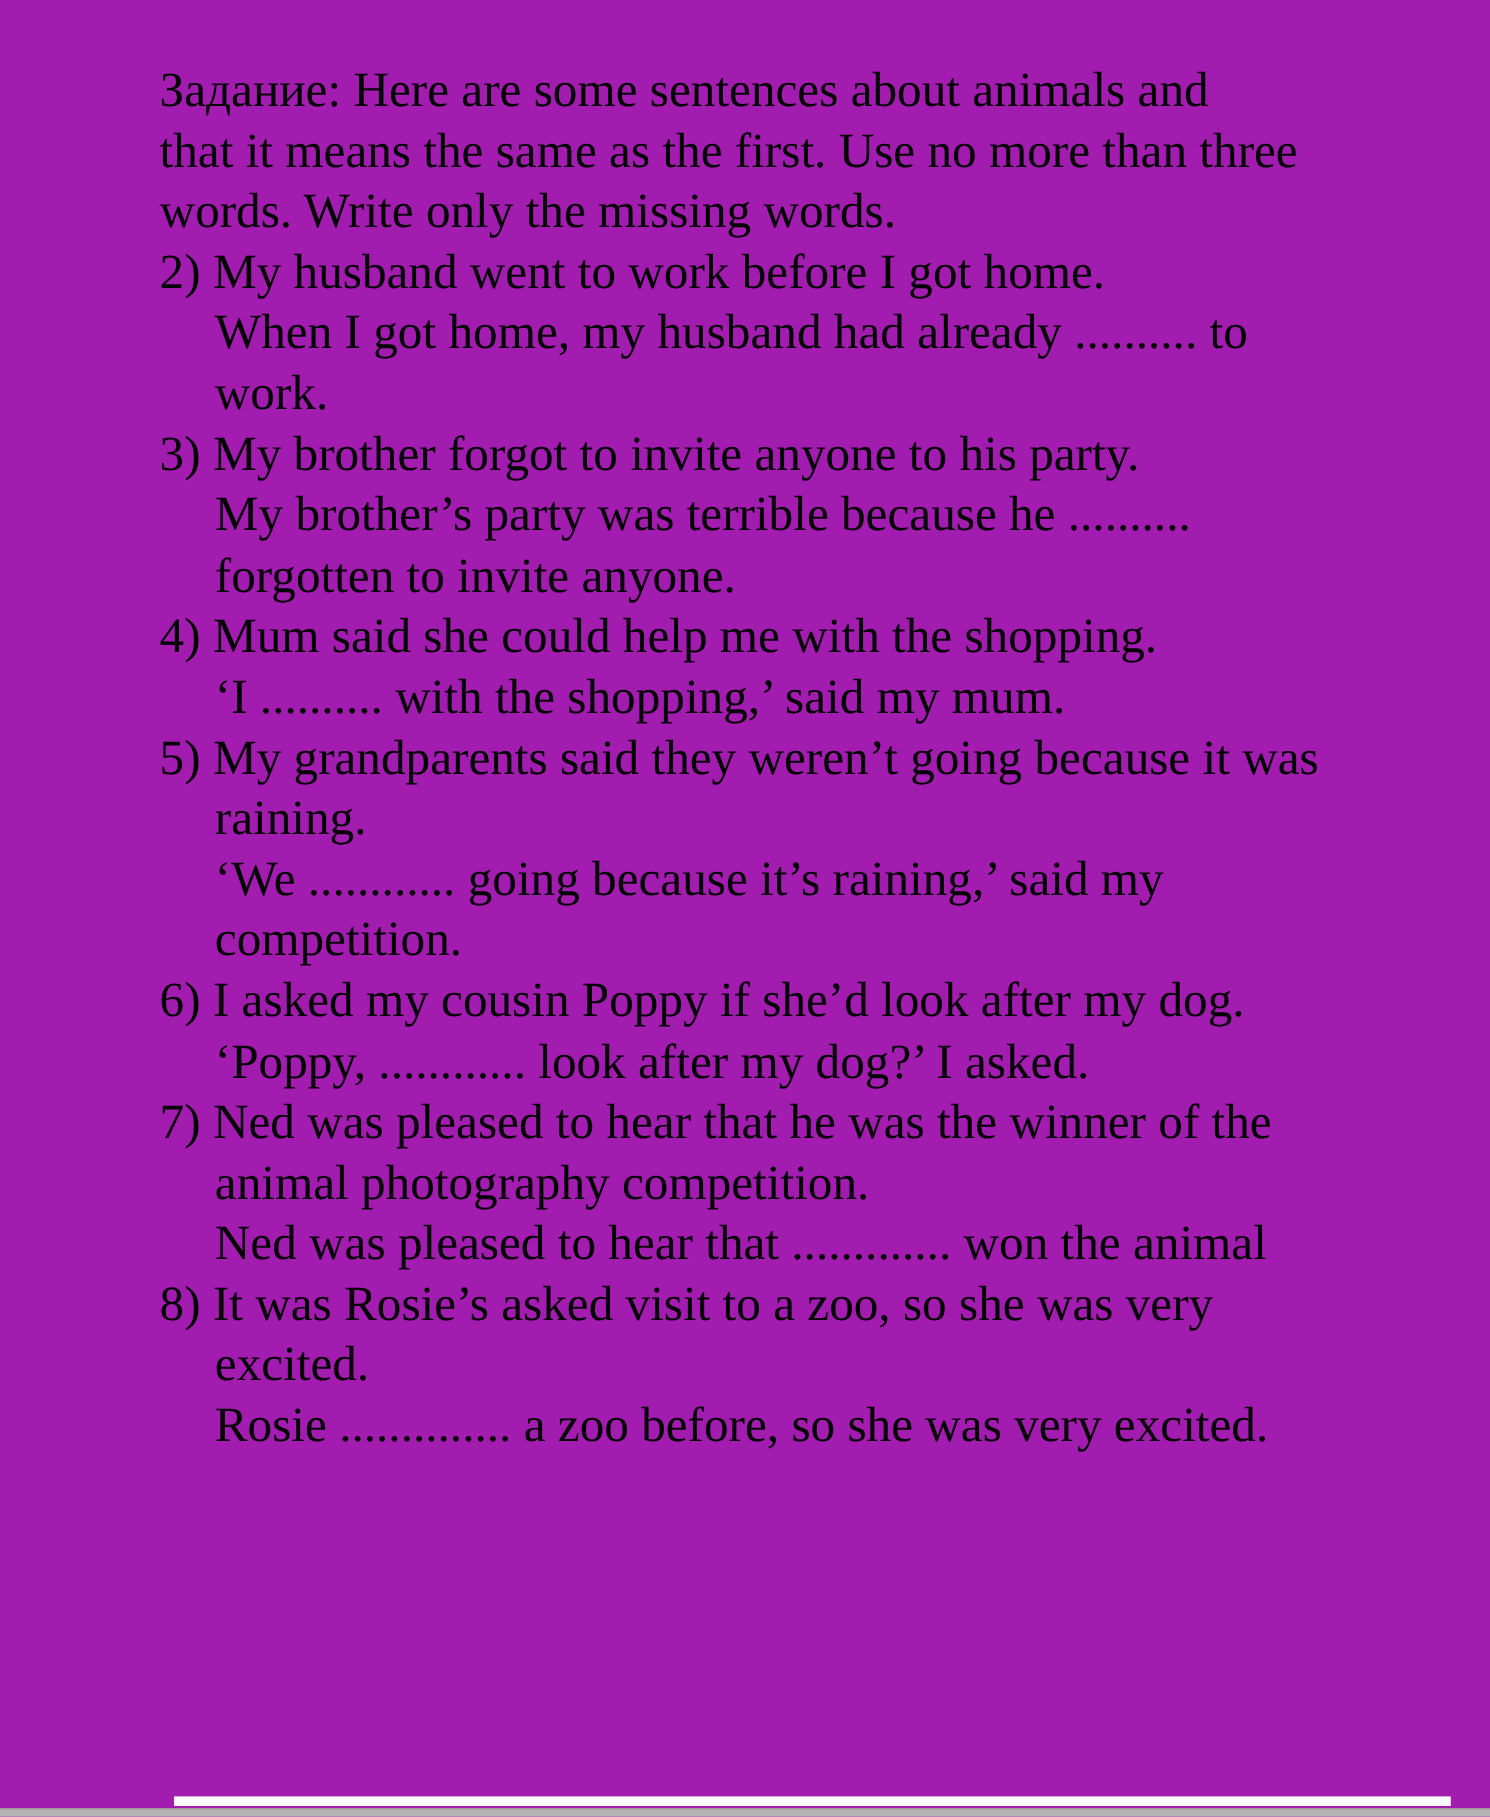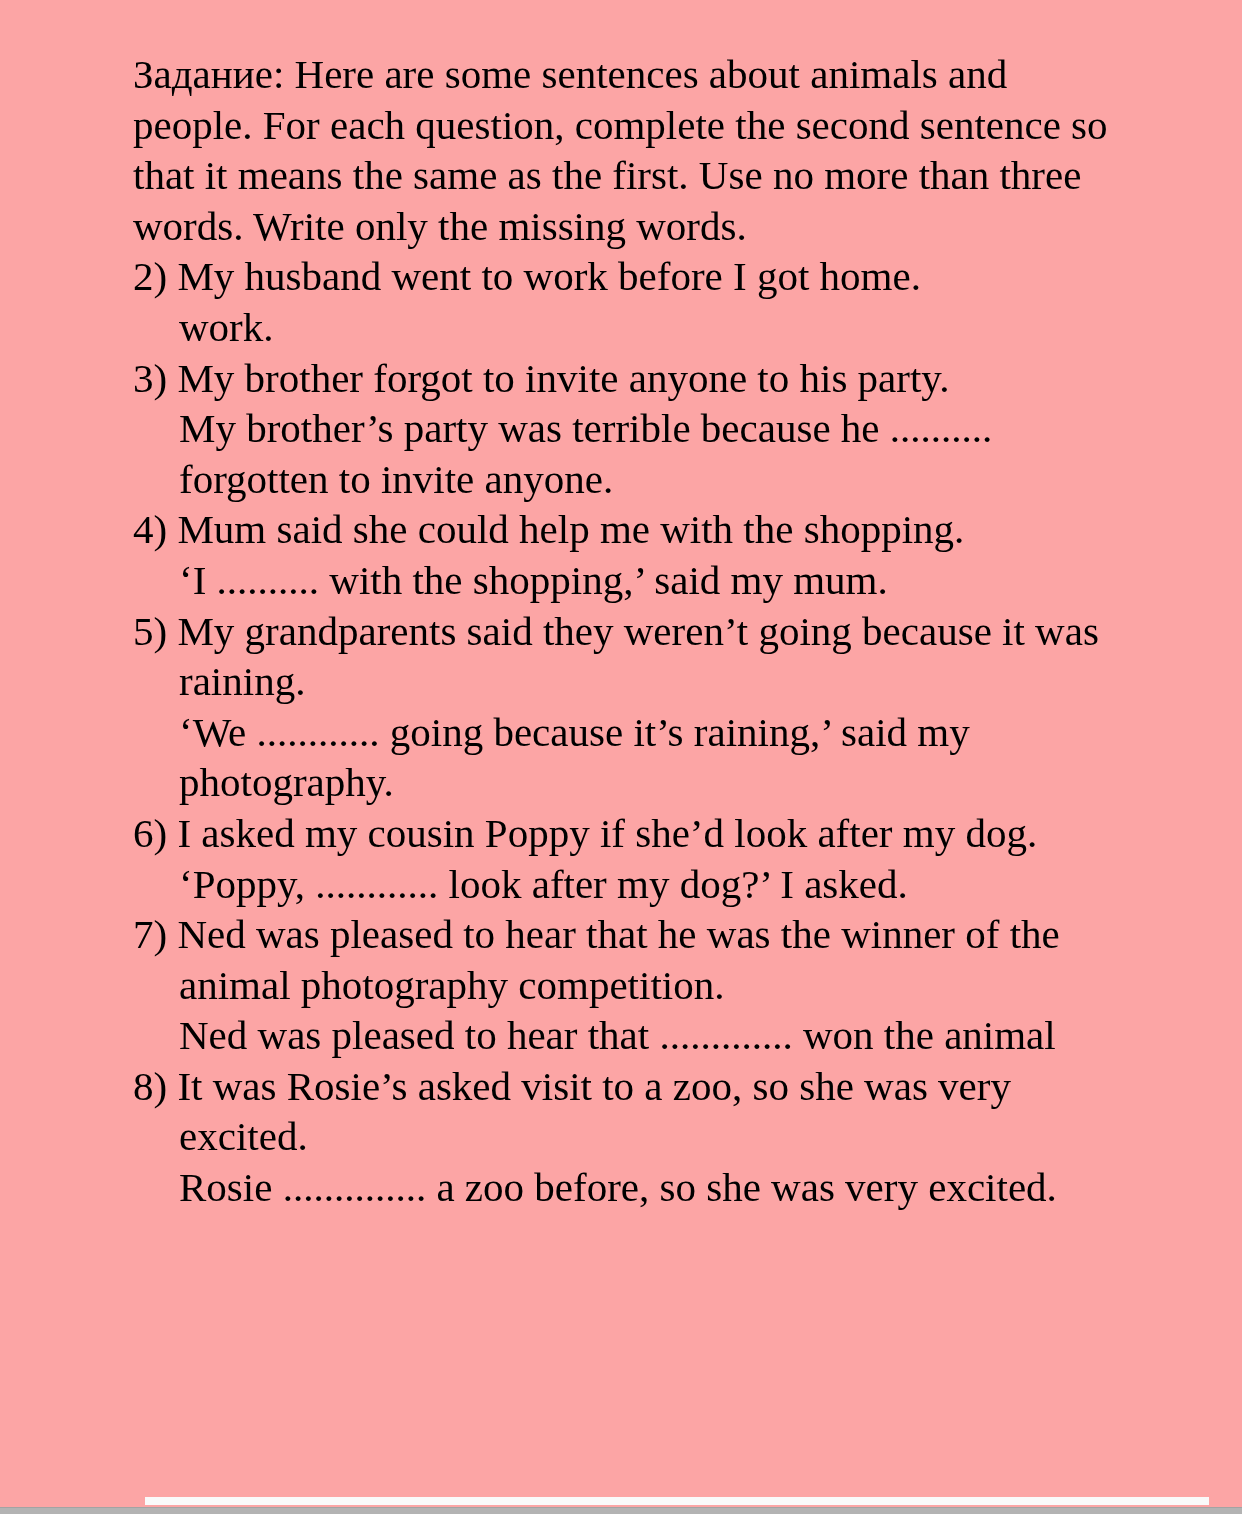--- a/index.html
+++ b/index.html
@@ -5,21 +5,21 @@
   * { margin: 0; padding: 0; box-sizing: border-box; }
   html, body { width: 1242px; height: 1514px; }
   body {
     background: #ffffff;
     font-family: "Liberation Serif", serif;
   }
   .page {
     position: relative;
     width: 1242px;
     height: 1514px;
-    background: #fca5a5;
+    background: #a21caf;
     overflow: hidden;
   }
   .textblock {
     position: absolute;
     left: 133px;
     top: 49px;
     width: 1075px;
     color: #000000;
     font-size: 41px;
     line-height: 50.6px;
@@ -45,45 +45,45 @@
     border-top: 1px solid #a3a3a3;
   }
 </style>
 </head>
 <body>
 
 <div class="page">
   <div class="textblock">
     <div>
         <div class="line">Задание: Here are some sentences about animals and</div>
-        <div class="line">people. For each question, complete the second sentence so</div>
         <div class="line">that it means the same as the first. Use no more than three</div>
         <div class="line">words. Write only the missing words.</div>
       </div>
     <div>
         <div class="item">
         </div>
         <div class="item">
           <div class="line first"><span>2)</span> <span>My husband went to work before I got home.</span></div>
+          <div class="line cont">When I got home, my husband had already .......... to</div>
           <div class="line cont">work.</div>
         </div>
         <div class="item">
           <div class="line first"><span>3)</span> <span>My brother forgot to invite anyone to his party.</span></div>
           <div class="line cont">My brother’s party was terrible because he ..........</div>
           <div class="line cont">forgotten to invite anyone.</div>
         </div>
         <div class="item">
           <div class="line first"><span>4)</span> <span>Mum said she could help me with the shopping.</span></div>
           <div class="line cont">‘I .......... with the shopping,’ said my mum.</div>
         </div>
         <div class="item">
           <div class="line first"><span>5)</span> <span>My grandparents said they weren’t going because it was</span></div>
           <div class="line cont">raining.</div>
           <div class="line cont">‘We ............ going because it’s raining,’ said my</div>
-          <div class="line cont">photography.</div>
+          <div class="line cont">competition.</div>
         </div>
         <div class="item">
           <div class="line first"><span>6)</span> <span>I asked my cousin Poppy if she’d look after my dog.</span></div>
           <div class="line cont">‘Poppy, ............ look after my dog?’ I asked.</div>
         </div>
         <div class="item">
           <div class="line first"><span>7)</span> <span>Ned was pleased to hear that he was the winner of the</span></div>
           <div class="line cont">animal photography competition.</div>
           <div class="line cont">Ned was pleased to hear that ............. won the animal</div>
         </div>

